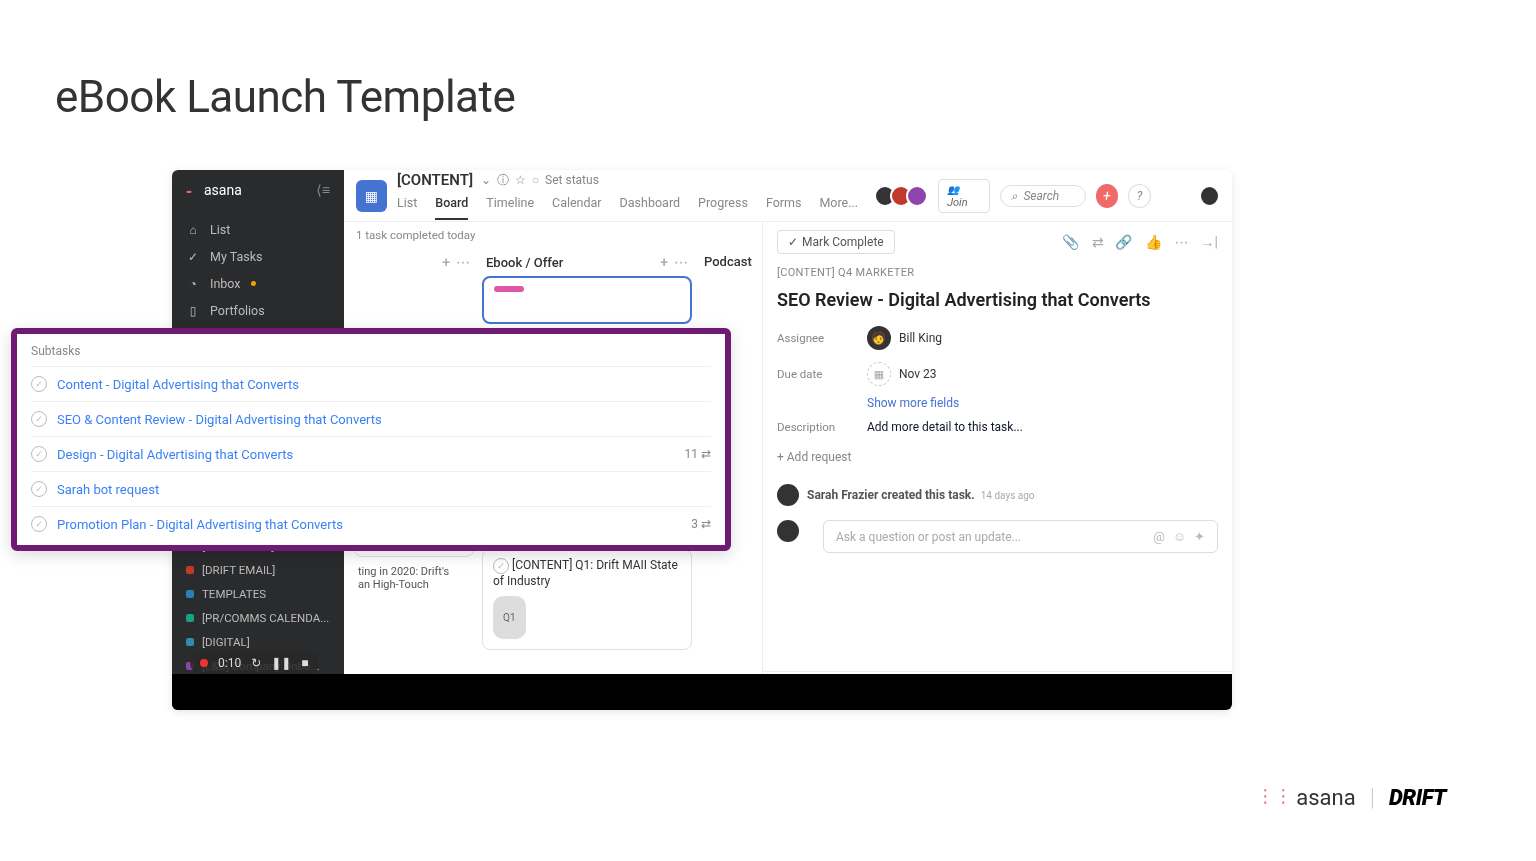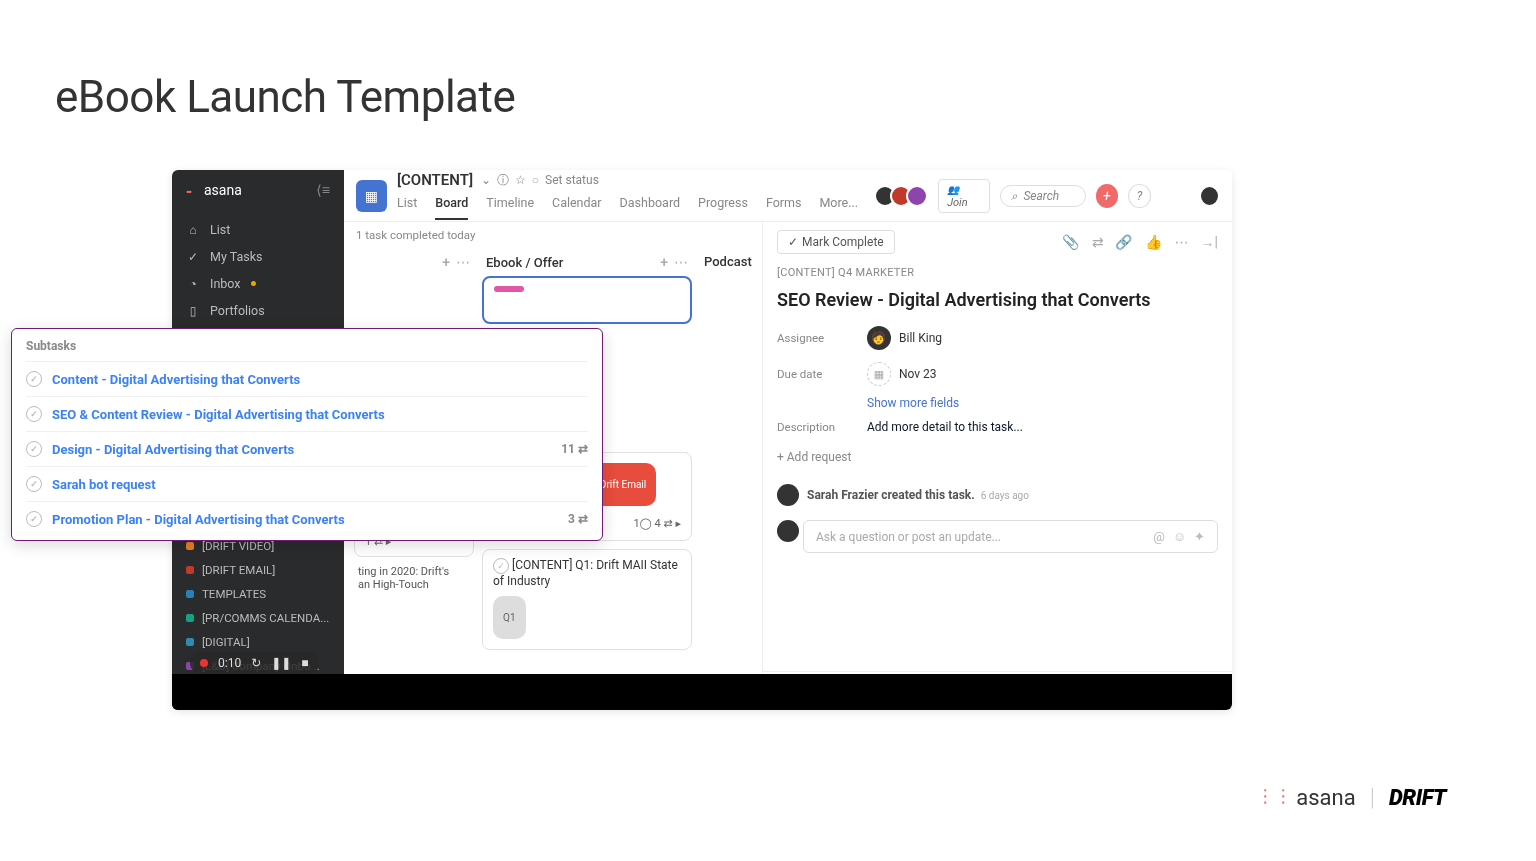--- a/index.html
+++ b/index.html
@@ -38,21 +38,21 @@
 .board-area { display: flex; gap: 8px; padding: 0 10px; position: relative; }
 .column { width: 210px; flex-shrink: 0; }
 .col-header { display: flex; align-items: center; padding: 6px 4px; font-size: 13px; font-weight: 500; color: #333; gap: 6px; }
 .col-actions { margin-left: auto; color: #aaa; font-size: 14px; display: flex; gap: 6px; }
 .card { background: #fff; border: 1px solid #e0e0e0; border-radius: 8px; padding: 8px 10px; margin-bottom: 8px; font-size: 12px; }
 .card.highlight { border: 2px solid #4573d2; }
 .card-pill { display: inline-block; padding: 16px 10px; border-radius: 10px; font-size: 10px; color: #fff; margin: 2px 2px 2px 0; }
 .card-row { display: flex; align-items: center; gap: 6px; font-size: 11px; color: #666; margin-top: 6px; }
 .card-avatar { width: 18px; height: 18px; border-radius: 50%; background: #d07474; }
 .card-title { font-size: 12px; color: #333; margin-top: 4px; }
-.subtasks-popover { position: absolute; top: 328px; left: 11px; width: 592px; background: #fff; border: 1px solid #701a75; border-radius: 6px; box-shadow: 0 4px 16px rgba(0,0,0,0.15); padding: 10px 14px 4px; z-index: 10; font-weight: bold; }
+.subtasks-popover { position: absolute; top: 328px; left: 11px; width: 720px; background: #fff; border: 6px solid #701a75; border-radius: 6px; box-shadow: 0 4px 16px rgba(0,0,0,0.15); padding: 10px 14px 4px; z-index: 10; }
 .subtasks-label { font-size: 12px; color: #888; margin-bottom: 8px; }
 .subtask-row { display: flex; align-items: center; padding: 9px 0; border-top: 1px solid #f0f0f0; gap: 10px; cursor: pointer; }
 .subtask-row:first-of-type { border-top: none; }
 .check-circle { width: 16px; height: 16px; border: 1.5px solid #bbb; border-radius: 50%; display:flex; align-items:center; justify-content:center; font-size:9px; color:#bbb; flex-shrink:0; }
 .subtask-text { font-size: 13px; color: #3b82f6; flex: 1; }
 .subtask-meta { font-size: 12px; color: #888; display: flex; align-items: center; gap: 4px; }
 .detail-pane { position: absolute; top: 52px; right: 0; width: 470px; bottom: 0; background: #fff; border-left: 1px solid #eee; display: flex; flex-direction: column; }
 .detail-header { display: flex; align-items: center; padding: 8px 14px; gap: 10px; }
 .complete-btn { border: 1px solid #ddd; border-radius: 4px; padding: 4px 10px; font-size: 12px; color: #555; cursor: pointer; display: flex; align-items: center; gap: 4px; }
 .detail-actions { margin-left: auto; display: flex; gap: 12px; color: #aaa; font-size: 14px; }
@@ -281,25 +281,25 @@
       </div>
       <div class="show-more">Show more fields</div>
       <div class="field-row">
         <span class="field-label">Description</span>
         <span class="desc-placeholder">Add more detail to this task...</span>
       </div>
       <div class="add-subtask">+ Add request</div>
 
       <div class="activity">
         <span class="activity-avatar"></span>
-        <span><b>Sarah Frazier created this task.</b><small>6 days ago</small></span>
+        <span><b>Sarah Frazier created this task.</b><small>14 days ago</small></span>
       </div>
       <div style="display:flex;align-items:flex-start;">
         <span class="activity-avatar" style="margin:4px 0 0 14px"></span>
-        <div class="comment-box" style="flex:1;margin-left:4px">
+        <div class="comment-box" style="flex:1;margin-left:24px">
           <span>Ask a question or post an update...</span>
           <span class="comment-icons">
             <span>@</span>
             <span>☺</span>
             <span>✦</span>
           </span>
         </div>
       </div>
 
       <div class="collab-row">

